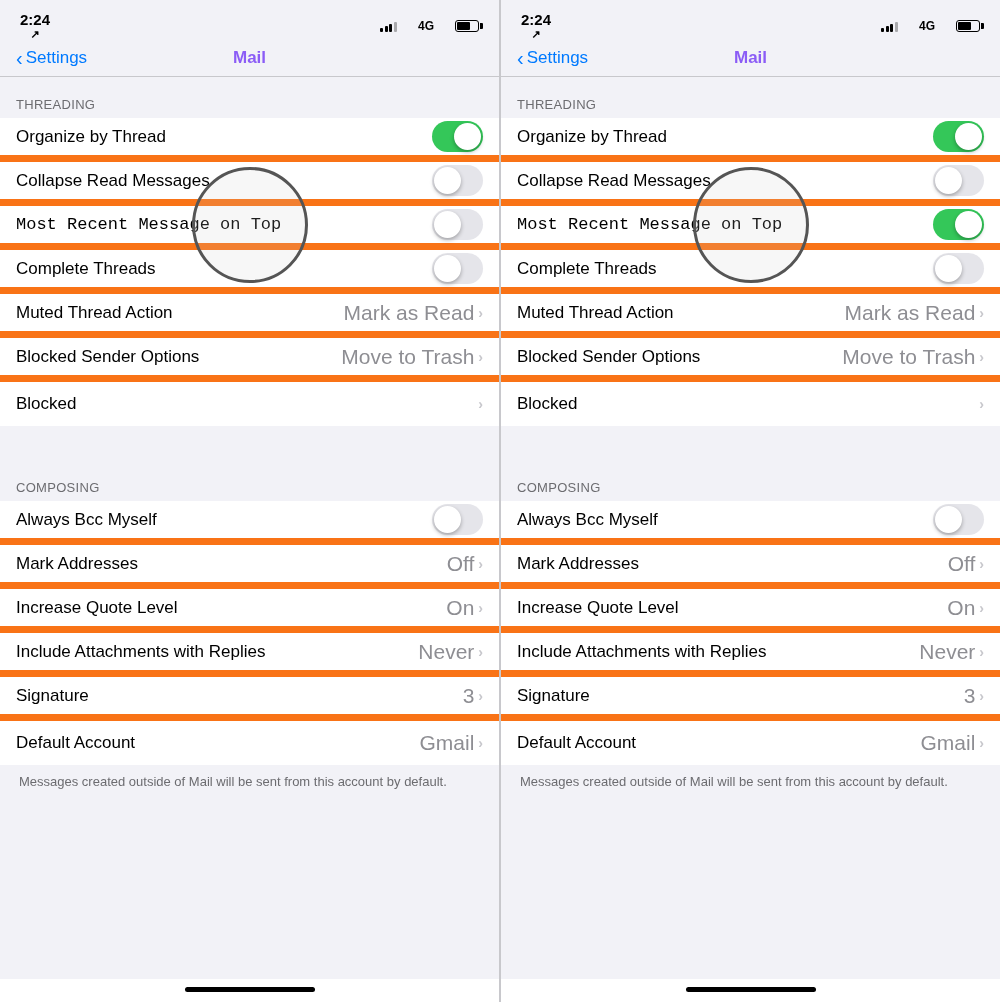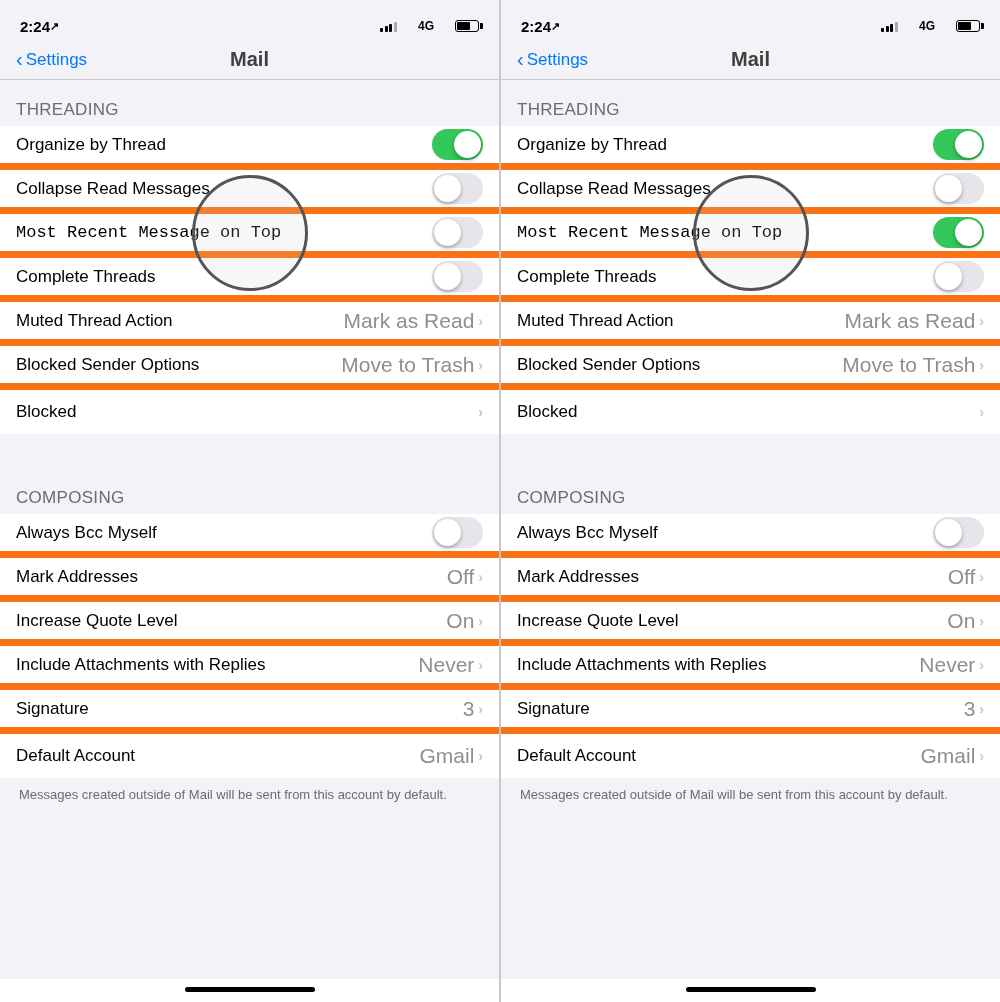--- a/index.html
+++ b/index.html
@@ -30,20 +30,21 @@
       padding: 14px 20px 6px 20px;
       background: #f2f2f7;
       height: 44px;
     }
     .status-time {
       font-size: 15px;
       font-weight: 600;
       color: #000;
       display: flex;
       align-items: center;
+      flex-direction: column;
     }
     .status-time .location-icon {
       font-size: 11px;
     }
     .status-right {
       display: flex;
       align-items: center;
       gap: 21px;
     }
     .signal-bars {
@@ -115,35 +116,35 @@
       font-size: 17px;
       cursor: pointer;
     }
     .chevron-left {
       font-size: 20px;
       font-weight: 300;
       line-height: 1;
       margin-top: -1px;
     }
     .nav-title {
-      font-size: 20px;
+      font-size: 17px;
       font-weight: 600;
-      color: #404040;
+      color: #8b5cf6;
     }
 
     
     .settings-content {
       flex: 1;
       overflow-y: auto;
       overflow-x: hidden;
     }
 
     .section-header {
       padding: 20px 16px 6px 16px;
-      font-size: 17px;
+      font-size: 13px;
       font-weight: 400;
       color: #6c6c70;
       letter-spacing: 0.3px;
       text-transform: uppercase;
       background: #f2f2f7;
     }
 
     .settings-group {
       background: #fff;
       margin-bottom: 0;

